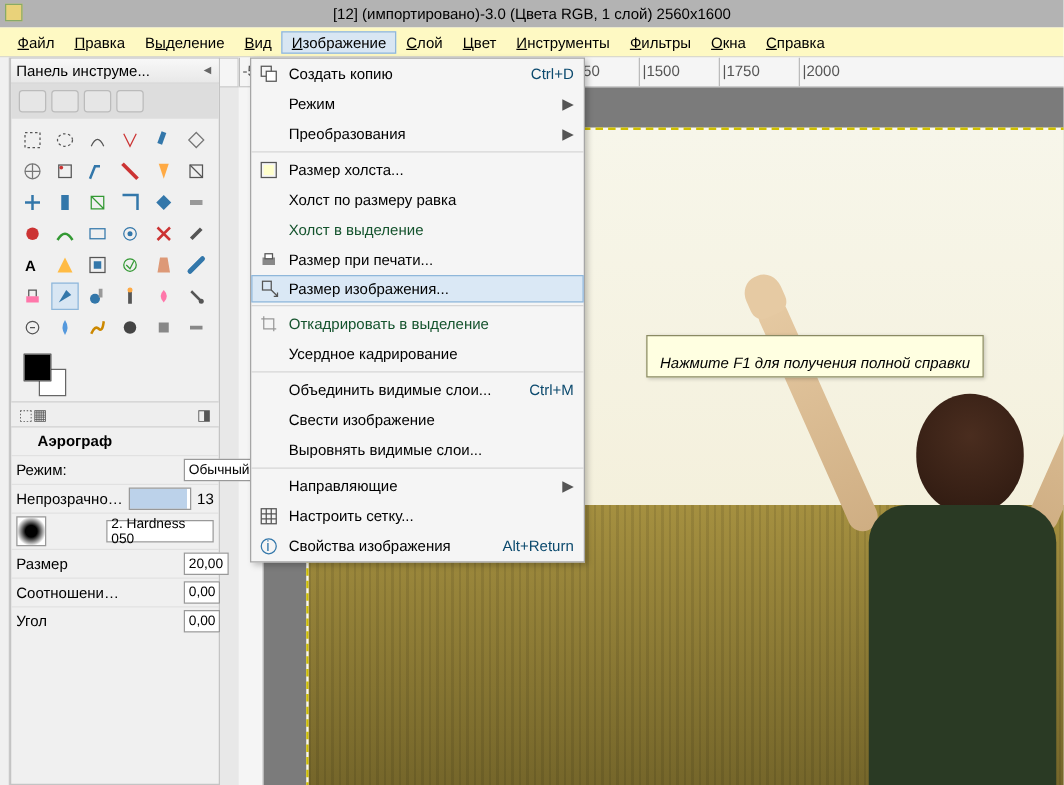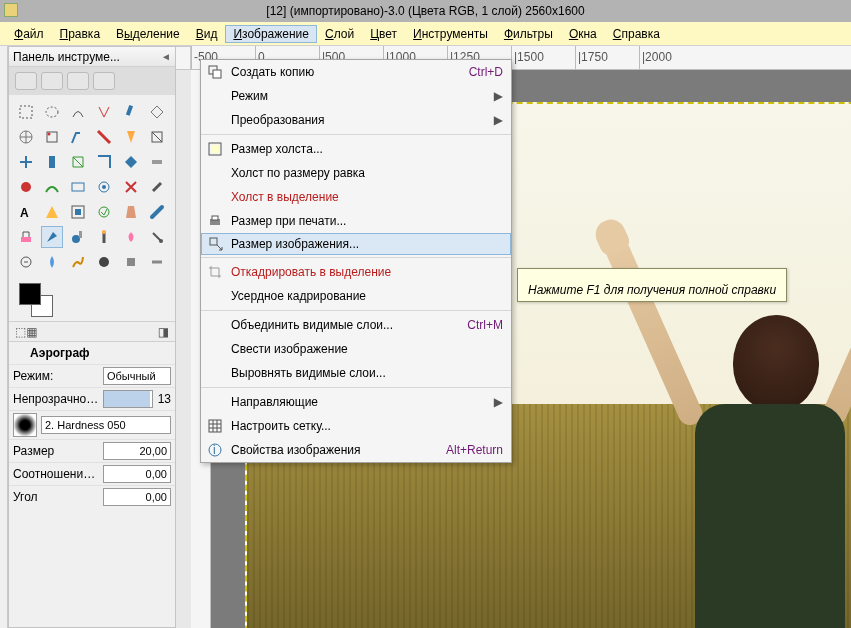--- a/index.html
+++ b/index.html
@@ -51,32 +51,32 @@
 
 .fgbg{padding:4px 10px;}
 .fgbg .sw{position:relative;width:40px;height:34px;}
 .fgbg .bg{position:absolute;left:12px;top:12px;width:22px;height:22px;background:#fff;border:1px solid #666;}
 .fgbg .fg{position:absolute;left:0;top:0;width:22px;height:22px;background:#000;border:1px solid #666;}
 
 .opt-strip{height:20px;background:#eee;border-top:1px solid #cfcfcf;display:flex;justify-content:space-between;align-items:center;padding:0 6px;font-size:11px;color:#555;}
 .opt-head{padding:4px 21px;font-weight:bold;border-top:1px solid #cfcfcf;}
 .opt-row{display:flex;align-items:center;gap:4px;padding:2px 4px;font-size:11px;border-top:1px solid #e1e1e1;}
 .opt-row label{flex: 0 0 86px; white-space:nowrap; overflow:hidden; text-overflow:ellipsis;}
-.opt-row .field-box{flex:1;height:18px;background:#fff;border:1px solid #999;display:flex;align-items:center;padding:0 3px;justify-content:flex-end;font-size:11px;}
+.opt-row .field-box{flex:1;height:18px;background:#fff;border:1px solid #999;display:flex;align-items:center;padding:0 3px;justify-content:flex-end;font-size:11px;margin-left:44px;}
 .opt-row .slider{flex:1;height:18px;background:linear-gradient(90deg,#bcd2ea 0%,#bcd2ea 95%,#fff 95%);border:1px solid #999;}
 .brush-prev{width:24px;height:24px;border:1px solid #999;background:radial-gradient(circle,#000 30%,#fff 75%);}
 
 
-.dropdown { position:absolute; left:200px; top:46px; width:312px; background:#f5f5f5; border:1px solid #a6a6a6; box-shadow:2px 2px 5px rgba(0,0,0,.25); z-index:20;margin-top:13px; }
+.dropdown { position:absolute; left:200px; top:46px; width:268px; background:#f5f5f5; border:1px solid #a6a6a6; box-shadow:2px 2px 5px rgba(0,0,0,.25); z-index:20; }
 .dropdown .mi { display:flex; align-items:center; height:24px; padding:0 8px 0 30px; position:relative; }
 .dropdown .mi.hov{ background:#dae8f5; border:1px solid #8fb7da; padding:0 7px 0 29px; height:22px; }
 .dropdown .mi .ico{position:absolute;left:6px;width:16px;height:16px;display:flex;align-items:center;justify-content:center;}
 .dropdown .mi .lbl{flex:1;}
-.dropdown .mi .sc{color:#701a75;}
-.dropdown .mi.dis .lbl,.dropdown .mi.dis .sc{color:#b91c1c;}
+.dropdown .mi .sc{color:#0c4a6e;}
+.dropdown .mi.dis .lbl,.dropdown .mi.dis .sc{color:#14532d;}
 .dropdown .mi .arrow{color:#555;}
 .dropdown hr{border:none;border-top:1px solid #d6d6d6;margin:2px 0;}
 
 
 .tooltip { position:absolute; left:517px; top:222px; background:#ffffe1; border:1px solid #8a8a63; padding:4px 10px; z-index:30; font-size:11px; box-shadow:1px 1px 3px rgba(0,0,0,.2); }
 .tooltip .tt-main{font-size:12px;}
 .tooltip .tt-sub{font-style:italic; text-align:right; margin-top:10px;}
 
 
 .left-strip{position:absolute;left:0;top:0;width:8px;bottom:0;background:#f0f0f0;border-right:1px solid #c8c8c8;}

